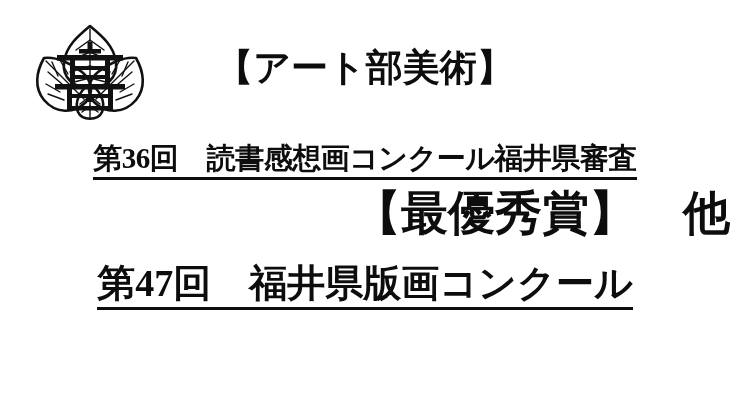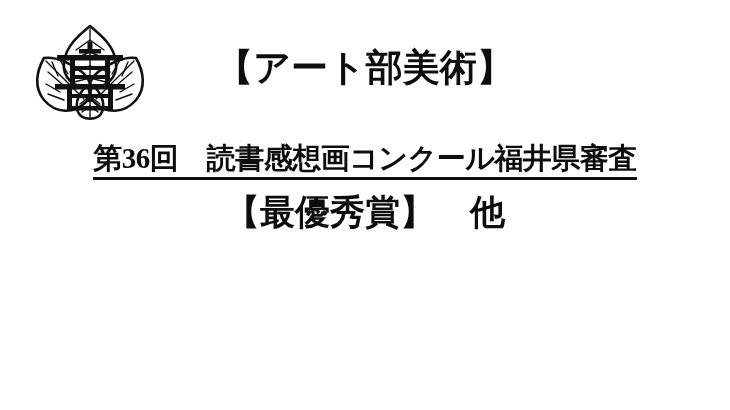--- a/index.html
+++ b/index.html
@@ -52,22 +52,23 @@
     line-height: 50px;
     letter-spacing: -0.5px;
   }
   #line-2 .u {
     border-bottom: 3px solid #0d0d0d;
     padding-bottom: 3px;
   }
 
   #line-3 {
     top: 190px;
-    font-size: 35px;
+    font-size: 47px;
     line-height: 46px;
+    text-align: right;
   }
 
   #line-4 {
     top: 258px;
     font-size: 38px;
     line-height: 50px;
     letter-spacing: 0px;
   }
   #line-4 .u {
     border-bottom: 3px solid #0d0d0d;
@@ -136,15 +137,16 @@
       </g>
     </svg>
   </div>
 
   <div class="line" id="line-1">【アート部美術】</div>
 
   <div class="line" id="line-2"><span class="u">第36回　読書感想画コンクール福井県審査</span></div>
 
   <div class="line" id="line-3">【最優秀賞】　他</div>
 
+  <div class="line" id="line-4"><span class="u">第47回　福井県版画コンクール</span></div>
 
 
 </div>
 
 </body></html>

